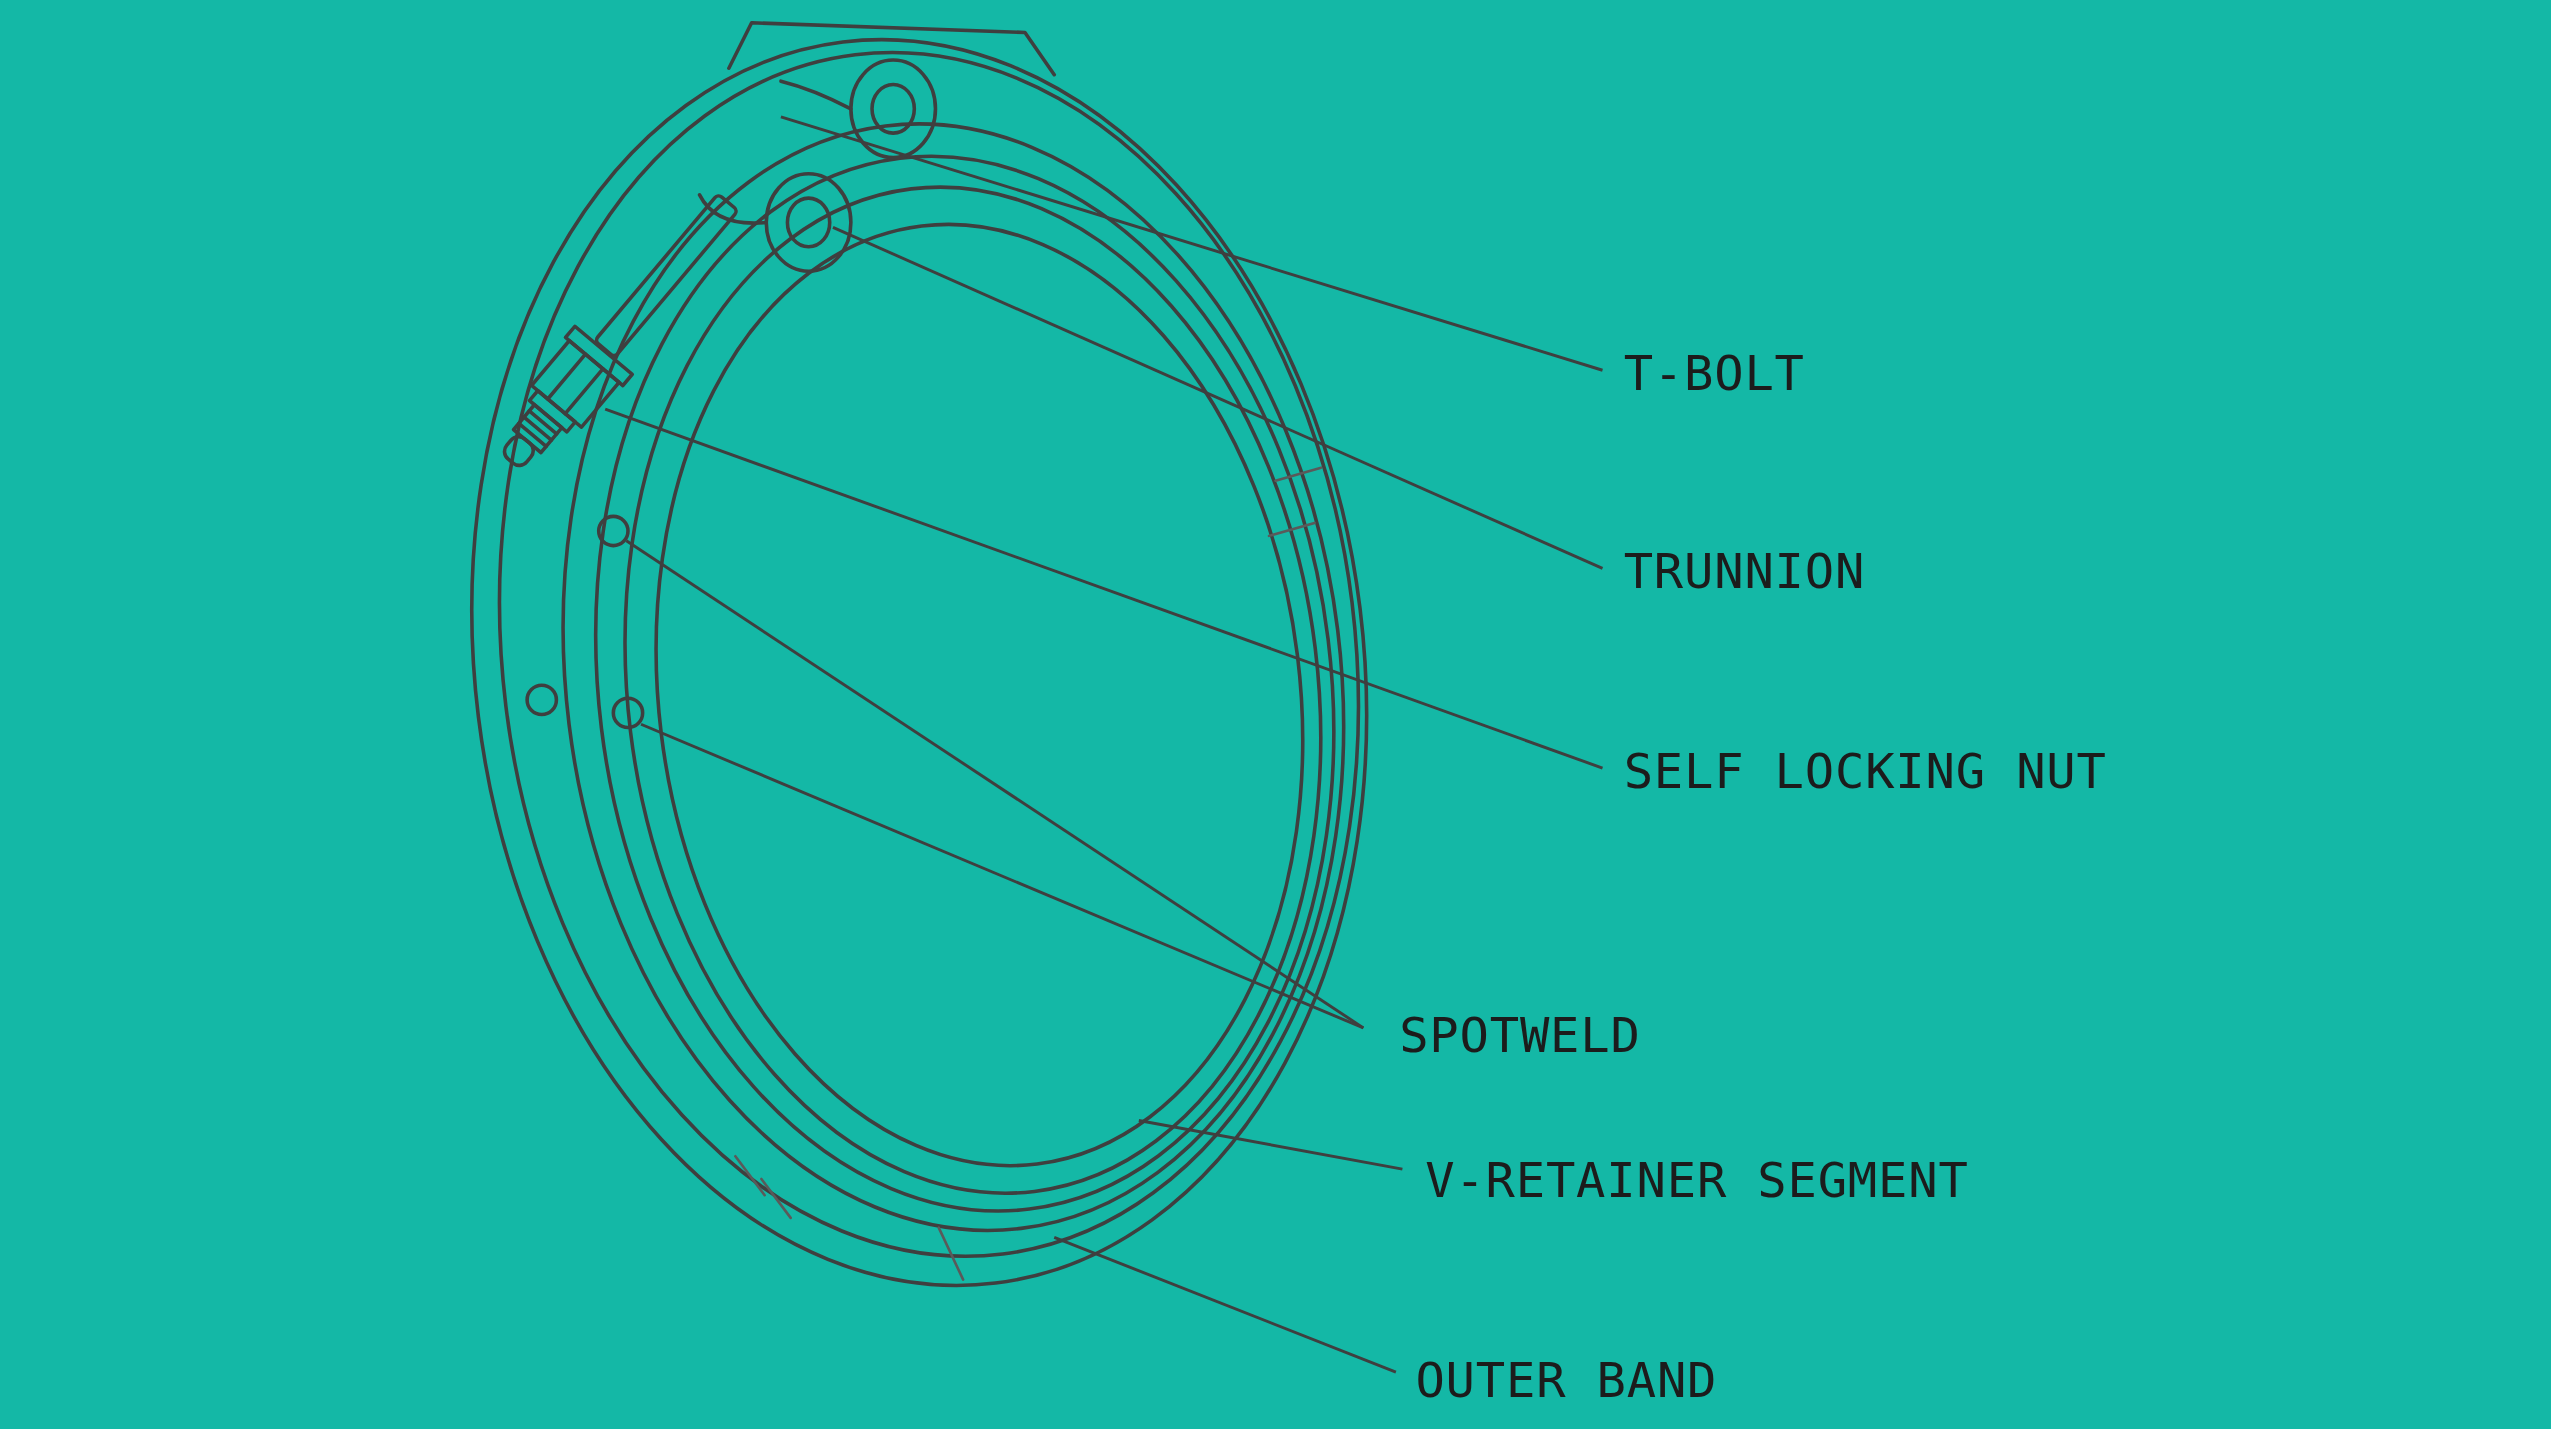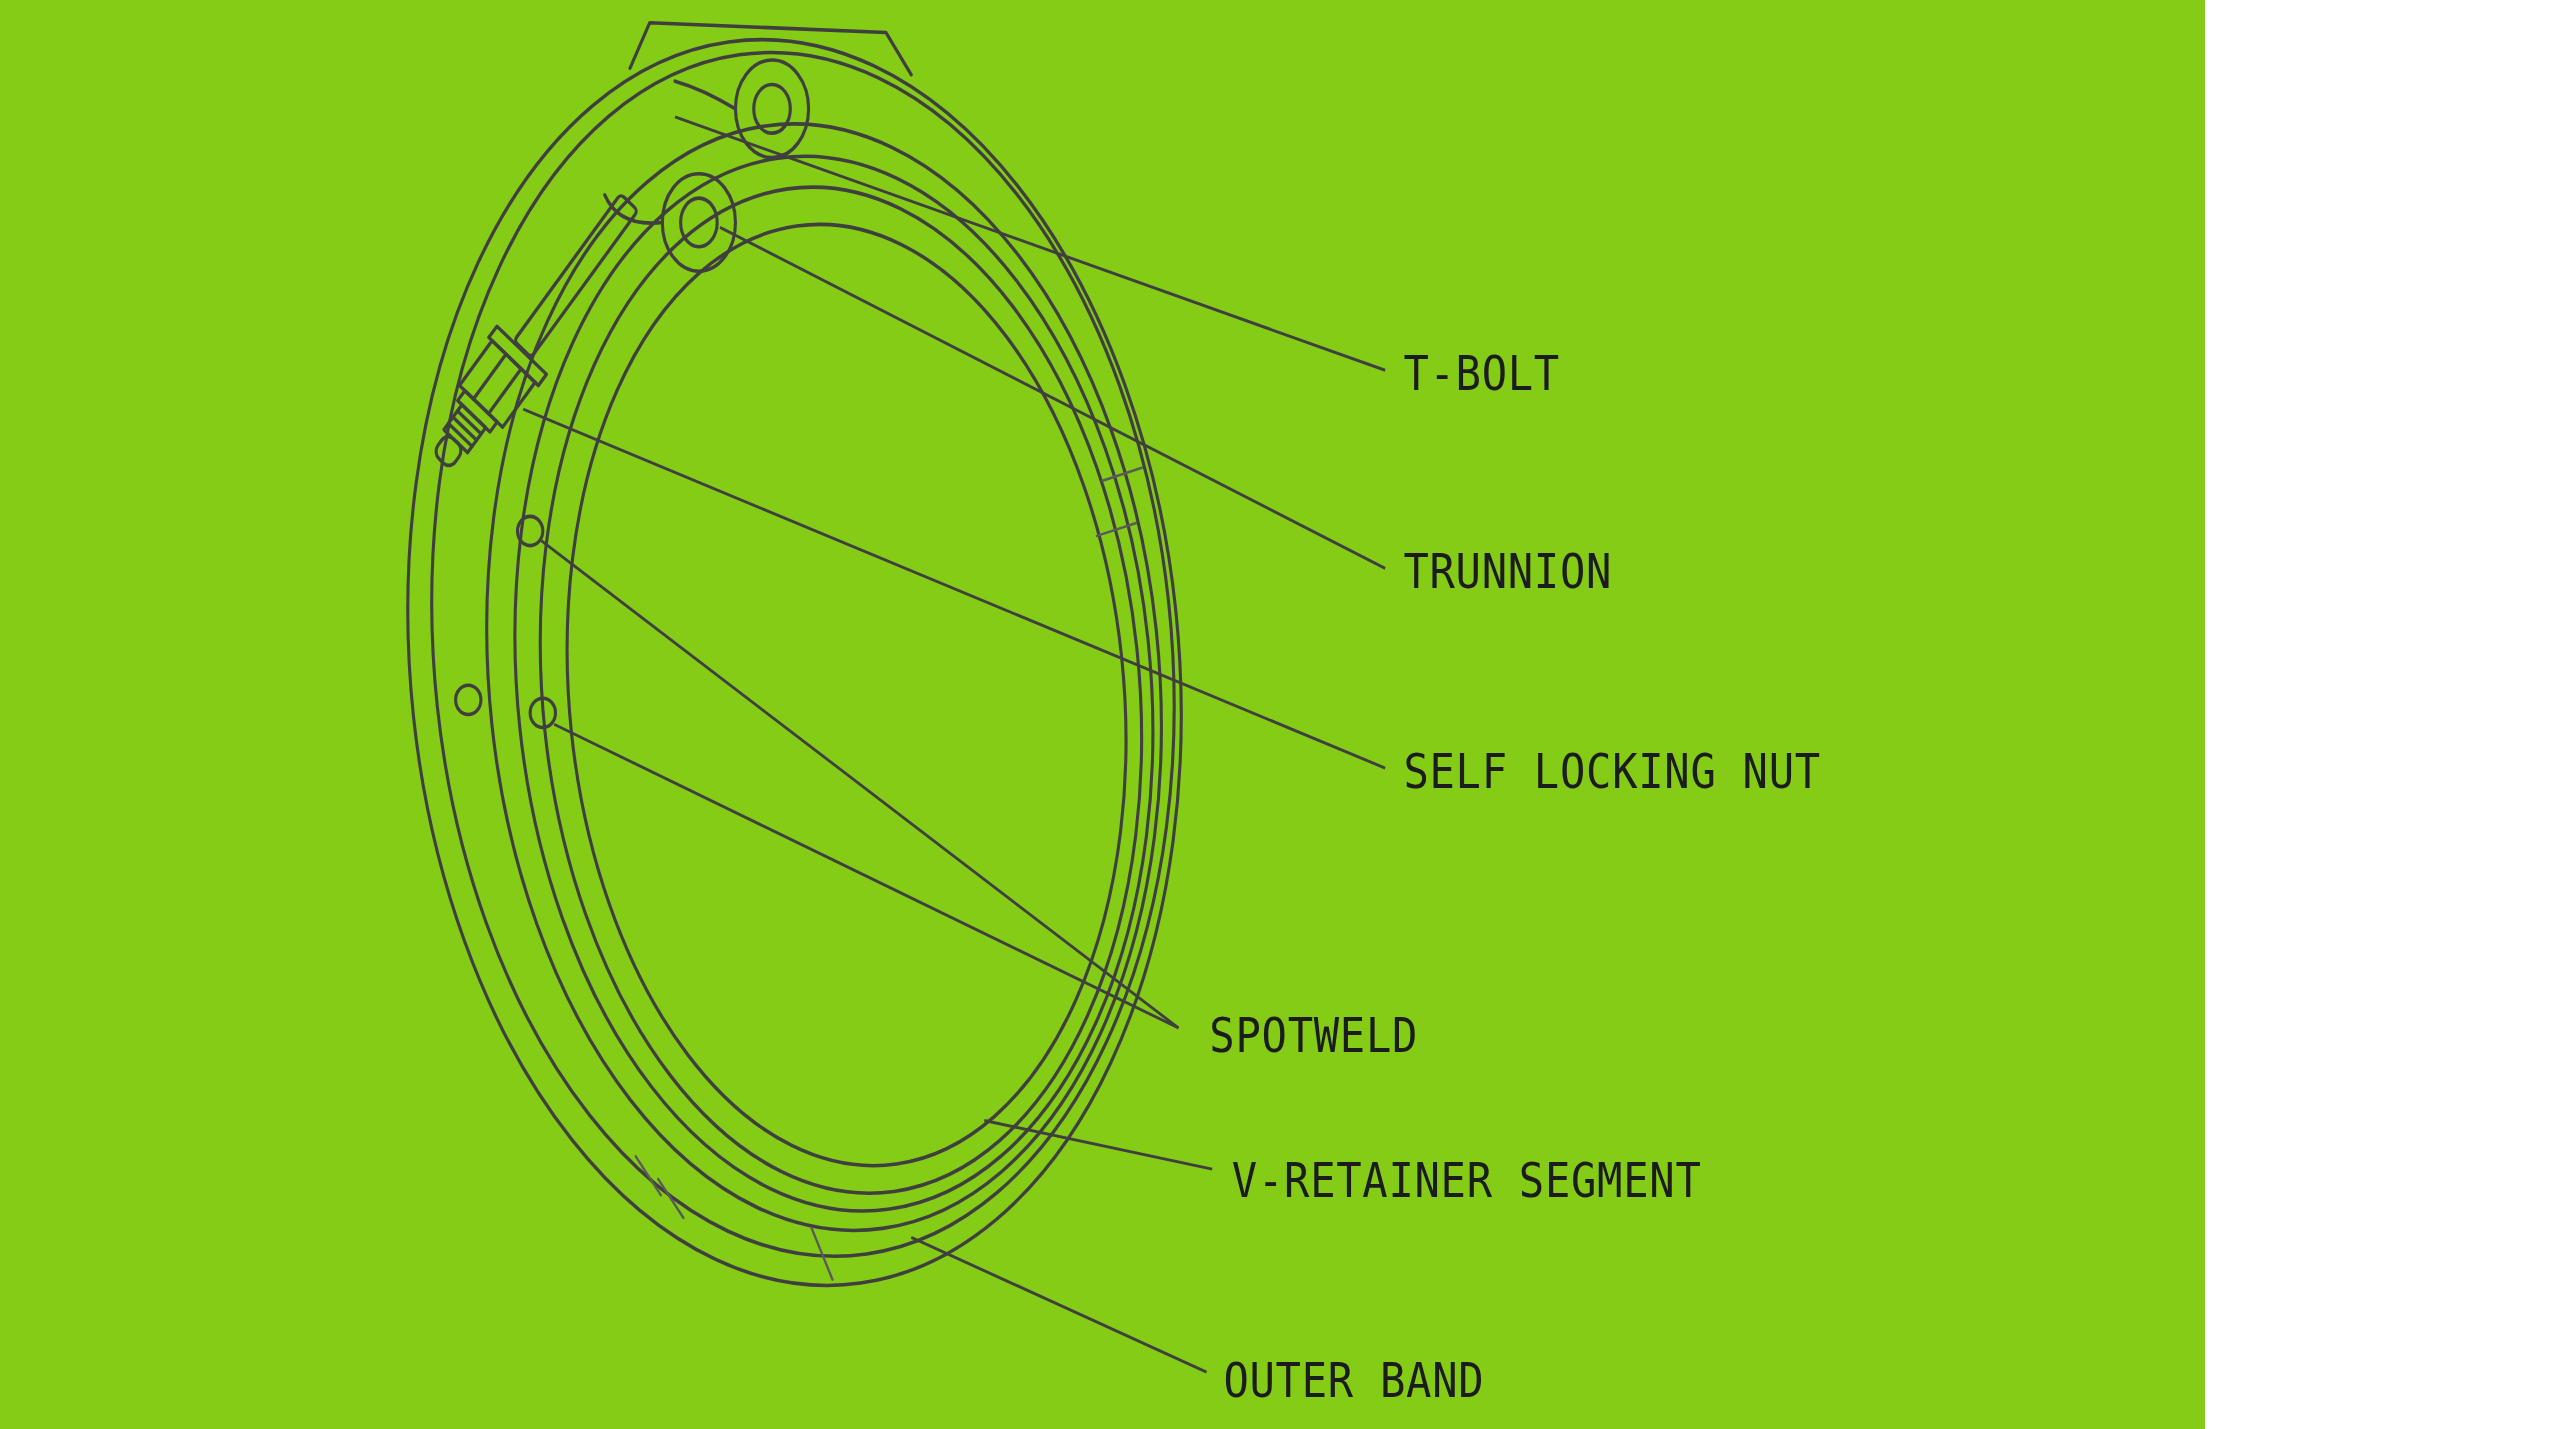--- a/index.html
+++ b/index.html
@@ -2,23 +2,23 @@
 <html><head>
 <meta charset="utf-8">
 <style>
   html, body {
     margin: 0;
     padding: 0;
     background: #ffffff;
   }
   .stage {
     position: relative;
-    width: 2205px;
+    width: 2551px;
     height: 1429px;
-    background: #84cc16;
+    background: #14b8a6;
     overflow: hidden;
     font-family: "DejaVu Sans Mono", "Liberation Mono", monospace;
   }
   .stage svg {
     position: absolute;
     inset: 0;
     width: 100%;
     height: 100%;
   }
   .art {

